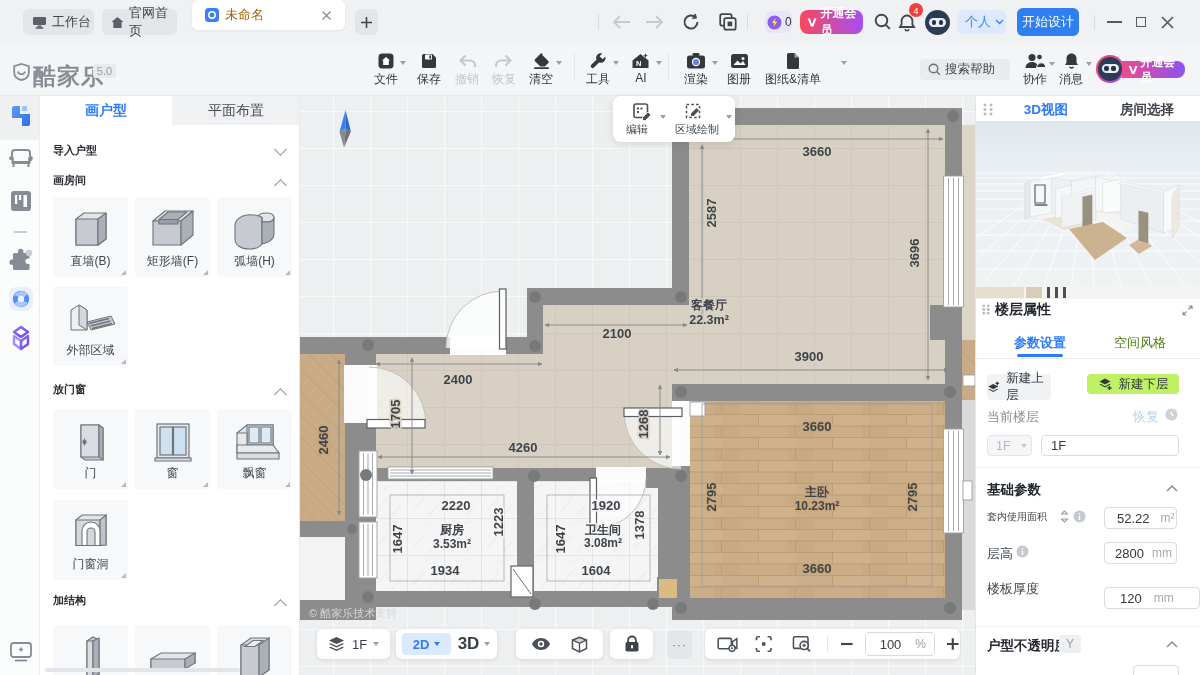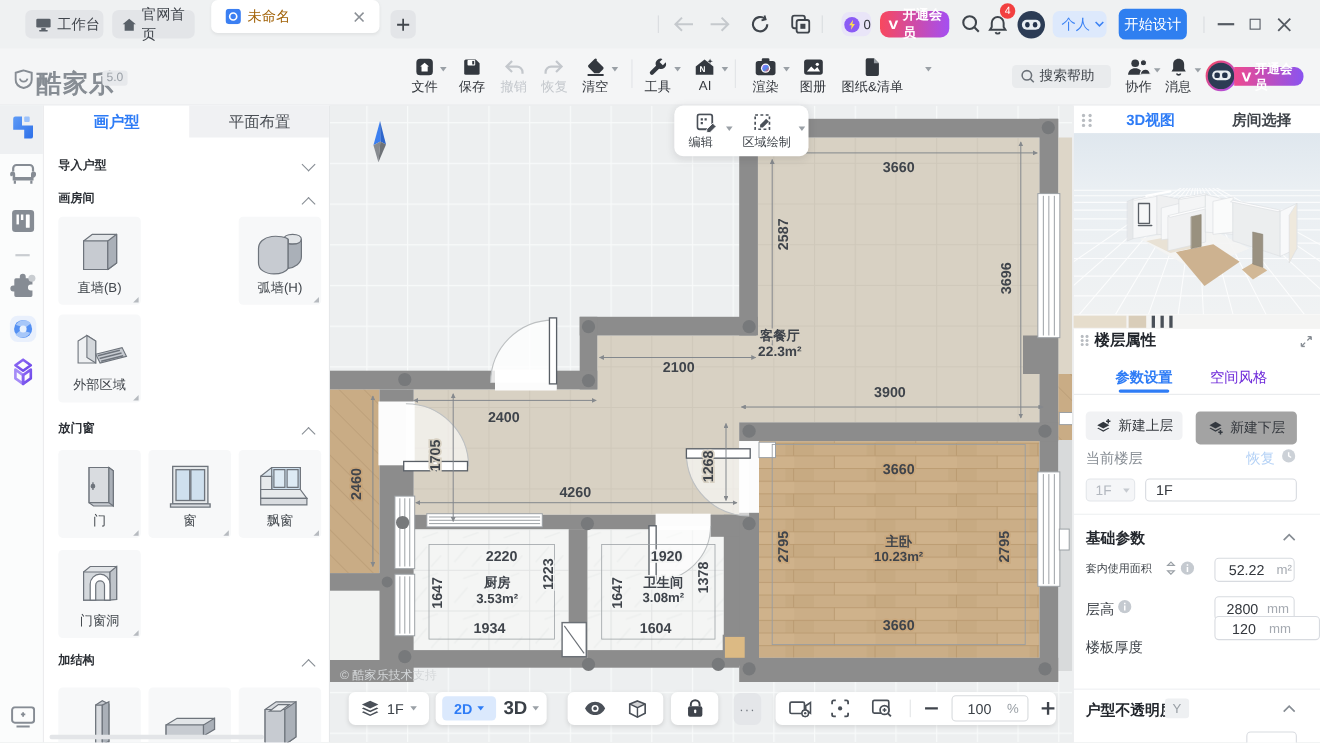--- a/index.html
+++ b/index.html
@@ -325,20 +325,32 @@
 
   <div class="card" style="left:13px;top:101px">
     <svg width="46" height="44" viewBox="0 0 46 44">
         <g stroke="#6e747c" stroke-width="1.1" stroke-linejoin="round">
           <path d="M8 12l8-6h22v26l-8 6H8z" fill="#e2e5e8"></path>
           <path d="M8 12h22v26H8z" fill="#c7cbd1"></path>
           <path d="M30 12l8-6v26l-8 6z" fill="#aab0b8"></path>
         </g>
       </svg>
     <span class="cl">直墙(B)</span><i class="tri"></i>
+  </div>
+  <div class="card" style="left:95px;top:101px">
+    <svg width="48" height="44" viewBox="0 0 48 44">
+        <g stroke="#6e747c" stroke-width="1.1" stroke-linejoin="round">
+          <path d="M4 14L16 4h28L32 14z" fill="#e2e5e8"></path>
+          <path d="M4 14h28v24H4z" fill="#c7cbd1"></path>
+          <path d="M32 14l12-10v24L32 38z" fill="#aab0b8"></path>
+          <path d="M10 12.5L19 5h19l-9 7.5z" fill="#aab0b8"></path>
+          <path d="M10 12.5h19V17H10z" fill="#9aa0a8"></path>
+        </g>
+      </svg>
+    <span class="cl">矩形墙(F)</span><i class="tri"></i>
   </div>
   <div class="card" style="left:177px;top:101px">
     <svg width="44" height="46" viewBox="0 0 44 46">
         <g stroke="#6e747c" stroke-width="1.1">
           <path d="M33 6c5 0 8 2 8 4.5S38 15 33 15s-8-2-8-4.5S28 6 33 6z" fill="#e2e5e8"></path>
           <path d="M14 8C7 9 2 13 2 19v13c0 6 6 10 14 10 6 0 11-2 13-5V10.5C27 8.5 20 7.3 14 8z" fill="#c7cbd1"></path>
           <path d="M29 10.5V37c6-1 12-4.5 12-10.5V10.5c0 2.5-3 4.5-8 4.5a17 17 0 0 1-4-.5z" fill="#aab0b8"></path>
         </g>
       </svg>
     <span class="cl">弧墙(H)</span><i class="tri"></i>
@@ -785,32 +797,32 @@
         <circle cx="1.8" cy="9.2" r="1.4"></circle>
         <circle cx="6.2" cy="9.2" r="1.4"></circle>
       </g>
     </svg>
   <div class="abs" style="left:19px;top:205px;font-size:14px;font-weight:bold;color:#23272d">楼层属性</div>
   <svg class="abs" style="left:206px;top:209px" width="11" height="11" viewBox="0 0 11 11">
       <path d="M6.5 4.5L10 1M10 1H6.8M10 1v3.2M4.5 6.5L1 10M1 10h3.2M1 10V6.8" stroke="#878d94" stroke-width="1.2" fill="none"></path>
     </svg>
   <div class="abs" style="left:24px;top:238px;width:80px;text-align:center;font-size:13px;font-weight:bold;color:#2e7cf6">参数设置</div>
   <div class="abs" style="left:41px;top:258px;width:46px;height:3px;background:#2e7cf6;border-radius:2px"></div>
-  <div class="abs" style="left:124px;top:238px;width:80px;text-align:left;font-size:13px;color:#6d28d9">空间风格</div>
+  <div class="abs" style="left:124px;top:238px;width:80px;text-align:center;font-size:13px;color:#4d7c0f">空间风格</div>
   <div class="abs" style="left:0;top:262px;width:224px;height:1px;background:#e8eaed"></div>
 
-  <div class="abs flex" style="left:11px;top:278px;width:88px;height:26px;background:#f1f2f4;border-radius:4px;justify-content:center">
+  <div class="abs flex" style="left:11px;top:278px;width:64px;height:26px;background:#f1f2f4;border-radius:4px;justify-content:center">
     <svg width="16" height="15" viewBox="0 0 16 15">
         <path d="M7 3.5L1.5 6.5 7 9.5l5.5-3L7 3.5z" fill="#33383f"></path>
         <path d="M2.5 8.8L1.5 9.4 7 12.4l5.5-3-1-.6-4.5 2.4z" fill="#33383f"></path>
         <path d="M11.5 1v4M9.5 3h4" stroke="#33383f" stroke-width="1.4"></path>
       </svg>
     <span style="margin-left:5px;font-size:12.5px;color:#33373d">新建上层</span>
   </div>
-  <div class="abs flex" style="left:111px;top:278px;width:92px;height:30px;background:#a3a3a3;border-radius:4px;justify-content:center">
+  <div class="abs flex" style="left:111px;top:278px;width:92px;height:20px;background:#bef264;border-radius:4px;justify-content:center">
     <svg width="16" height="15" viewBox="0 0 16 15">
         <path d="M7 1.5L1.5 4.5 7 7.5l5.5-3L7 1.5z" fill="#33383f"></path>
         <path d="M2.5 6.8L1.5 7.4 7 10.4l5.5-3-1-.6-4.5 2.4z" fill="#33383f"></path>
         <path d="M11.5 9v4M9.5 11h4" stroke="#33383f" stroke-width="1.4"></path>
       </svg>
     <span style="margin-left:5px;font-size:12.5px;color:#33373d">新建下层</span>
   </div>
   <div class="abs" style="left:11px;top:312px;font-size:13px;color:#878d94">当前楼层</div>
   <div class="abs" style="left:157px;top:312px;font-size:13px;color:#b5d2f6">恢复</div>
   <svg class="abs" style="left:189px;top:312px" width="13" height="13" viewBox="0 0 13 13">
@@ -845,21 +857,21 @@
   <div class="abs" style="left:11px;top:449px;font-size:13px;color:#3f444a">层高</div>
   <svg class="abs" style="left:40px;top:449px" width="13" height="13" viewBox="0 0 13 13">
       <circle cx="6.5" cy="6.5" r="6" fill="#c5cad0"></circle>
       <path d="M6.5 5.5V10M6.5 3v1.3" stroke="#fff" stroke-width="1.4"></path>
     </svg>
   <div class="rin flex" style="left:128px;top:446px;width:73px;height:22px">
       <span style="margin-left:10px">2800</span>
       <span class="u" style="margin-left:8px;font-size:12px">mm</span>
     </div>
   <div class="abs" style="left:11px;top:484px;font-size:13px;color:#3f444a">楼板厚度</div>
-  <div class="rin flex" style="left:128px;top:464px;width:96px;height:22px">
+  <div class="rin flex" style="left:128px;top:491px;width:96px;height:22px">
       <span style="margin-left:15px">120</span>
       <span class="u" style="margin-left:12px;font-size:12px">mm</span>
     </div>
   <div class="abs" style="left:0;top:530px;width:224px;height:1px;background:#eef0f2"></div>
   <div class="abs" style="left:11px;top:541px;font-size:13.5px;font-weight:bold;color:#23272d">户型不透明度</div>
   <div class="abs" style="left:83px;top:539px;width:22px;height:18px;background:#eef0f2;border-radius:3px;color:#9aa0a6;font-size:12px;text-align:center;line-height:18px">Y</div>
   <svg class="abs" style="left:190px;top:544px" width="12" height="8" viewBox="0 0 12 8">
       <path d="M1 7l5-5 5 5" stroke="#878d94" stroke-width="1.5" fill="none"></path>
     </svg>
   <div class="rin" style="left:157px;top:569px;width:46px;height:14px;border-radius:4px 4px 0 0"></div>

